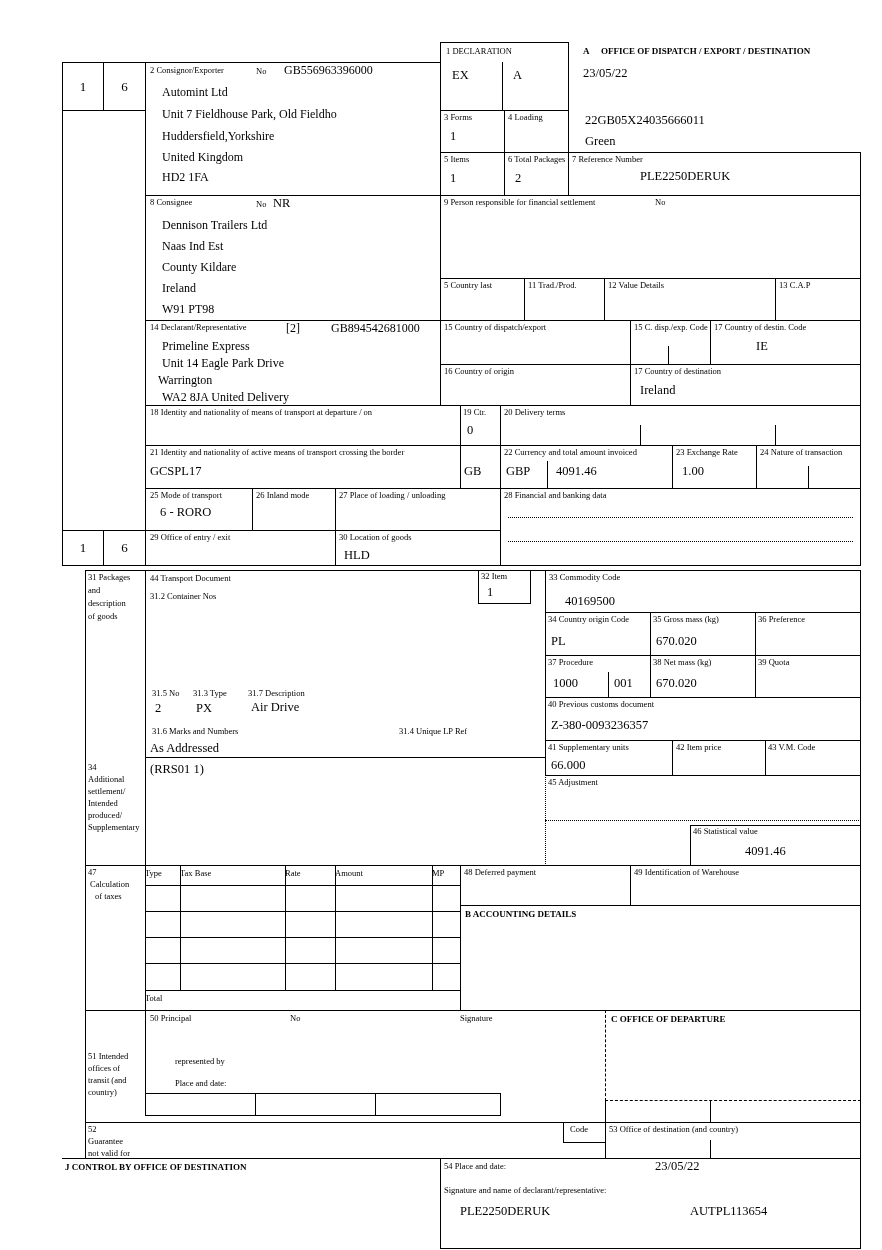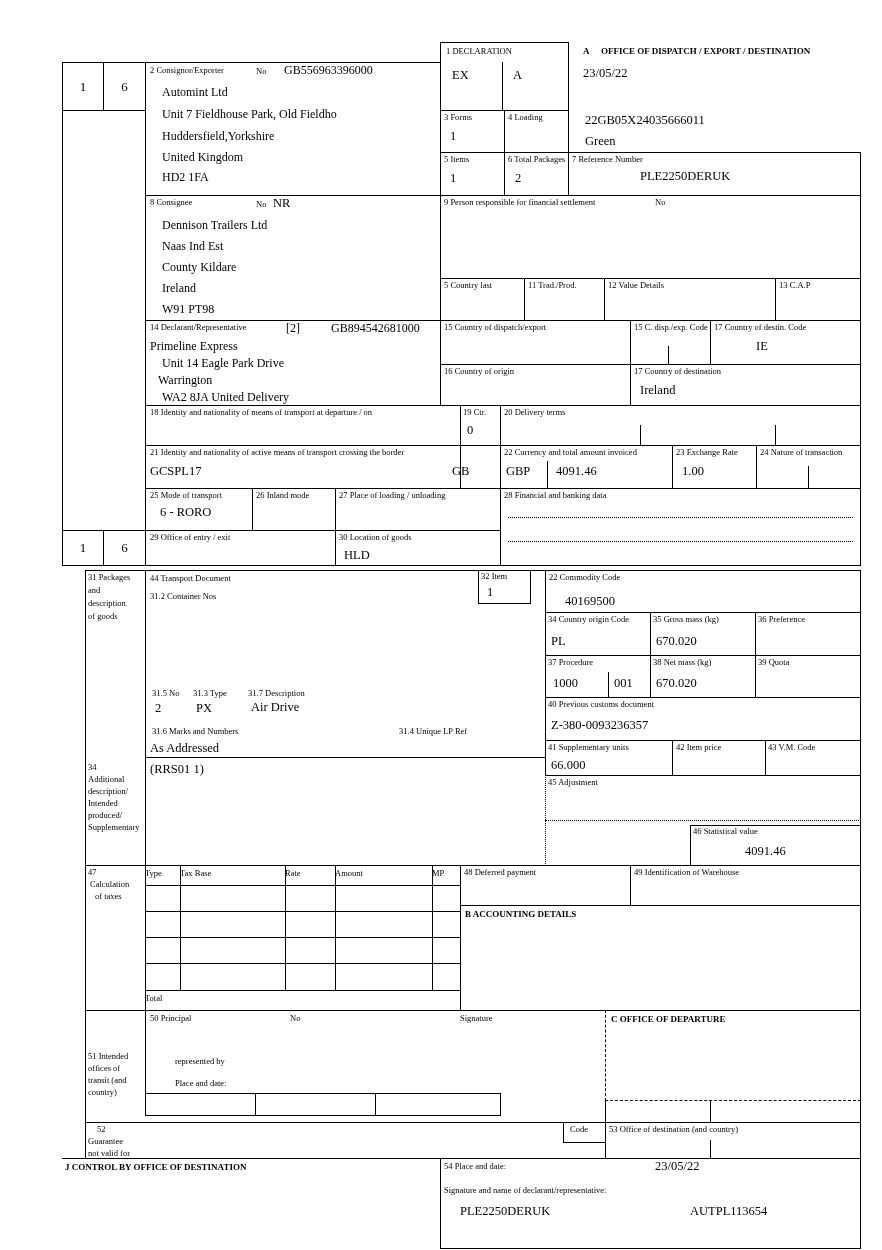--- a/index.html
+++ b/index.html
@@ -89,21 +89,21 @@
   <div class="lbl" style="left:528px;top:281px">11 Trad./Prod.</div>
   <div class="box" style="left:604px;top:278px;width:172px;height:43px"></div>
   <div class="lbl" style="left:608px;top:281px">12 Value Details</div>
   <div class="box" style="left:775px;top:278px;width:86px;height:43px"></div>
   <div class="lbl" style="left:779px;top:281px">13 C.A.P</div>
 
   <div class="box" style="left:145px;top:320px;width:296px;height:86px"></div>
   <div class="lbl" style="left:150px;top:323px">14 Declarant/Representative</div>
   <div class="vs" style="left:286px;top:321px">[2]</div>
   <div class="vs" style="left:331px;top:321px">GB894542681000</div>
-  <div class="vs" style="left:150px;top:339px">Primeline Express</div>
+  <div class="vs" style="left:162px;top:339px">Primeline Express</div>
   <div class="vs" style="left:162px;top:356px">Unit 14 Eagle Park Drive</div>
   <div class="vs" style="left:158px;top:373px">Warrington</div>
   <div class="vs" style="left:162px;top:390px">WA2 8JA United Delivery</div>
 
   <div class="box" style="left:440px;top:320px;width:191px;height:45px"></div>
   <div class="lbl" style="left:444px;top:323px">15 Country of dispatch/export</div>
   <div class="box" style="left:630px;top:320px;width:81px;height:45px"></div>
   <div class="lbl" style="left:634px;top:323px">15 C. disp./exp. Code</div>
   <div class="vl" style="left:668px;top:346px;height:19px"></div>
   <div class="box" style="left:710px;top:320px;width:151px;height:45px"></div>
@@ -123,21 +123,21 @@
   <div class="val" style="left:467px;top:423px">0</div>
   <div class="box" style="left:500px;top:405px;width:361px;height:41px"></div>
   <div class="lbl" style="left:504px;top:408px">20 Delivery terms</div>
   <div class="vl" style="left:640px;top:425px;height:21px"></div>
   <div class="vl" style="left:775px;top:425px;height:21px"></div>
 
   <div class="box" style="left:145px;top:445px;width:356px;height:44px"></div>
   <div class="lbl" style="left:150px;top:448px">21 Identity and nationality of active means of transport crossing the border</div>
   <div class="val" style="left:150px;top:464px">GCSPL17</div>
   <div class="vl" style="left:460px;top:445px;height:44px"></div>
-  <div class="val" style="left:452px;top:464px">GB</div>
+  <div class="val" style="left:464px;top:464px">GB</div>
   <div class="box" style="left:500px;top:445px;width:173px;height:44px"></div>
   <div class="lbl" style="left:504px;top:448px">22 Currency and total amount invoiced</div>
   <div class="val" style="left:506px;top:464px">GBP</div>
   <div class="vl" style="left:547px;top:461px;height:28px"></div>
   <div class="val" style="left:556px;top:464px">4091.46</div>
   <div class="box" style="left:672px;top:445px;width:85px;height:44px"></div>
   <div class="lbl" style="left:676px;top:448px">23 Exchange Rate</div>
   <div class="val" style="left:682px;top:464px">1.00</div>
   <div class="box" style="left:756px;top:445px;width:105px;height:44px"></div>
   <div class="lbl" style="left:760px;top:448px">24 Nature of transaction</div>
@@ -171,21 +171,21 @@
   <div class="lbl" style="left:88px;top:599px">description</div>
   <div class="lbl" style="left:88px;top:612px">of goods</div>
   <div class="lbl" style="left:150px;top:574px">44 Transport Document</div>
   <div class="lbl" style="left:150px;top:592px">31.2 Container Nos</div>
 
   <div class="box" style="left:478px;top:570px;width:53px;height:34px"></div>
   <div class="lbl" style="left:481px;top:572px">32 Item</div>
   <div class="val" style="left:487px;top:585px">1</div>
 
   <div class="box" style="left:545px;top:570px;width:316px;height:43px"></div>
-  <div class="lbl" style="left:549px;top:573px">22 Commodity Code</div>
+  <div class="lbl" style="left:549px;top:573px">33 Commodity Code</div>
   <div class="val" style="left:565px;top:594px">40169500</div>
   <div class="box" style="left:545px;top:612px;width:106px;height:44px"></div>
   <div class="lbl" style="left:548px;top:615px">34 Country origin Code</div>
   <div class="val" style="left:551px;top:634px">PL</div>
   <div class="box" style="left:650px;top:612px;width:106px;height:44px"></div>
   <div class="lbl" style="left:653px;top:615px">35 Gross mass (kg)</div>
   <div class="val" style="left:656px;top:634px">670.020</div>
   <div class="box" style="left:755px;top:612px;width:106px;height:44px"></div>
   <div class="lbl" style="left:758px;top:615px">36 Preference</div>
   <div class="box" style="left:545px;top:655px;width:106px;height:43px"></div>
@@ -216,21 +216,21 @@
   <div class="box" style="left:545px;top:740px;width:128px;height:36px"></div>
   <div class="lbl" style="left:548px;top:743px">41 Supplementary units</div>
   <div class="val" style="left:551px;top:758px">66.000</div>
   <div class="box" style="left:672px;top:740px;width:94px;height:36px"></div>
   <div class="lbl" style="left:676px;top:743px">42 Item price</div>
   <div class="box" style="left:765px;top:740px;width:96px;height:36px"></div>
   <div class="lbl" style="left:768px;top:743px">43 V.M. Code</div>
 
   <div class="lbl" style="left:88px;top:763px">34</div>
   <div class="lbl" style="left:88px;top:775px">Additional</div>
-  <div class="lbl" style="left:88px;top:787px">description/</div>
+  <div class="lbl" style="left:88px;top:787px">settlement/</div>
   <div class="lbl" style="left:88px;top:799px">Intended</div>
   <div class="lbl" style="left:88px;top:811px">produced/</div>
   <div class="lbl" style="left:88px;top:823px">Supplementary</div>
   <div class="val" style="left:150px;top:762px">(RRS01 1)</div>
 
   <div class="lbl" style="left:548px;top:778px">45 Adjustment</div>
   <div class="hld" style="left:545px;top:820px;width:316px"></div>
   <div class="box" style="left:690px;top:825px;width:171px;height:41px"></div>
   <div class="lbl" style="left:693px;top:827px">46 Statistical value</div>
   <div class="val" style="left:745px;top:844px">4091.46</div>
@@ -274,21 +274,21 @@
   <div class="lbl" style="left:88px;top:1088px">country)</div>
   <div class="lbl" style="left:175px;top:1057px">represented by</div>
   <div class="lbl" style="left:175px;top:1079px">Place and date:</div>
   <div class="box" style="left:145px;top:1093px;width:111px;height:23px"></div>
   <div class="box" style="left:255px;top:1093px;width:121px;height:23px"></div>
   <div class="box" style="left:375px;top:1093px;width:126px;height:23px"></div>
   <div class="vl" style="left:605px;top:1100px;height:59px"></div>
   <div class="vl" style="left:710px;top:1100px;height:23px"></div>
 
   <div class="hl" style="left:85px;top:1122px;width:776px"></div>
-  <div class="lbl" style="left:97px;top:1125px">52</div>
+  <div class="lbl" style="left:88px;top:1125px">52</div>
   <div class="lbl" style="left:88px;top:1137px">Guarantee</div>
   <div class="lbl" style="left:88px;top:1149px">not valid for</div>
   <div class="box" style="left:563px;top:1122px;width:43px;height:21px"></div>
   <div class="lbl" style="left:570px;top:1125px">Code</div>
   <div class="lbl" style="left:609px;top:1125px">53 Office of destination (and country)</div>
   <div class="vl" style="left:710px;top:1140px;height:19px"></div>
 
   <div class="hl" style="left:62px;top:1158px;width:799px"></div>
   <div class="vl" style="left:440px;top:1158px;height:91px"></div>
   <div class="vl" style="left:860px;top:1158px;height:91px"></div>

